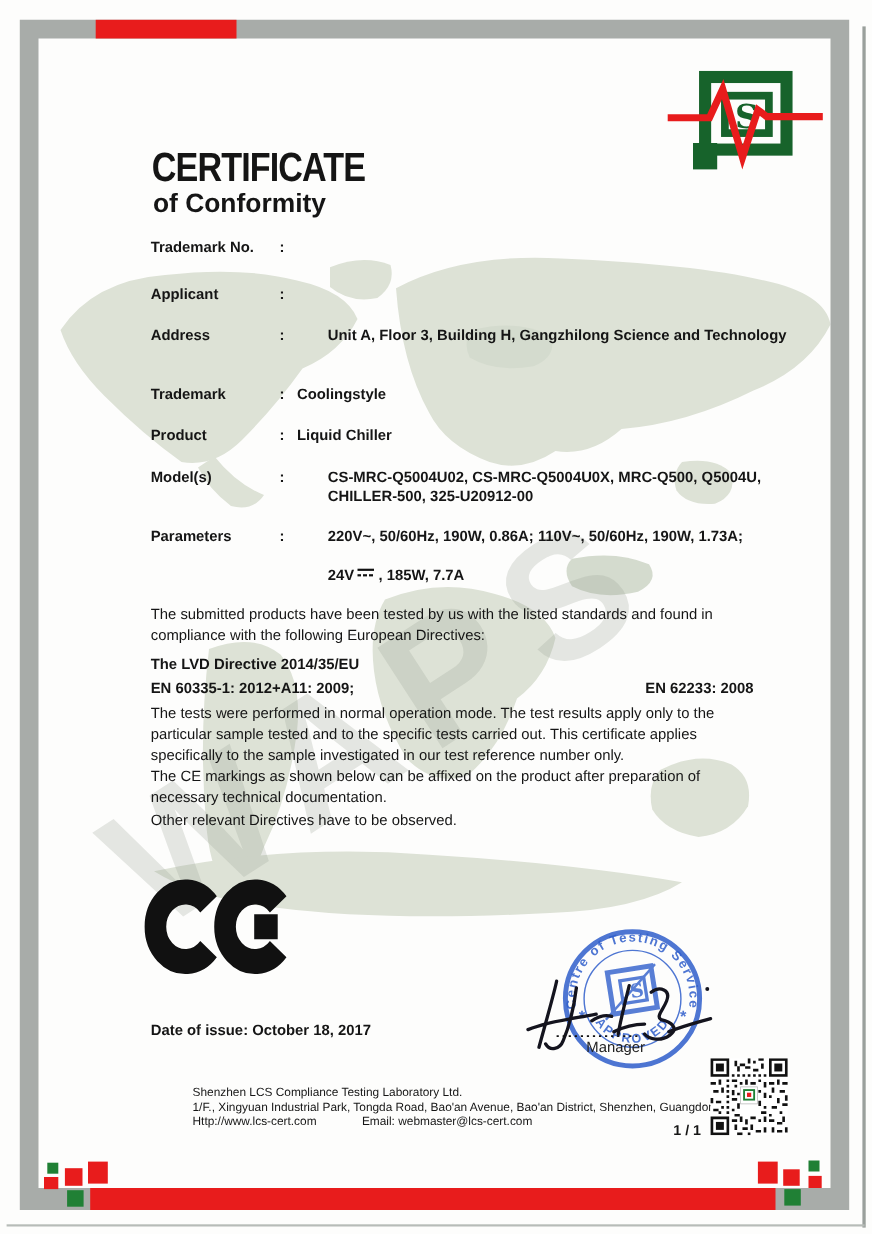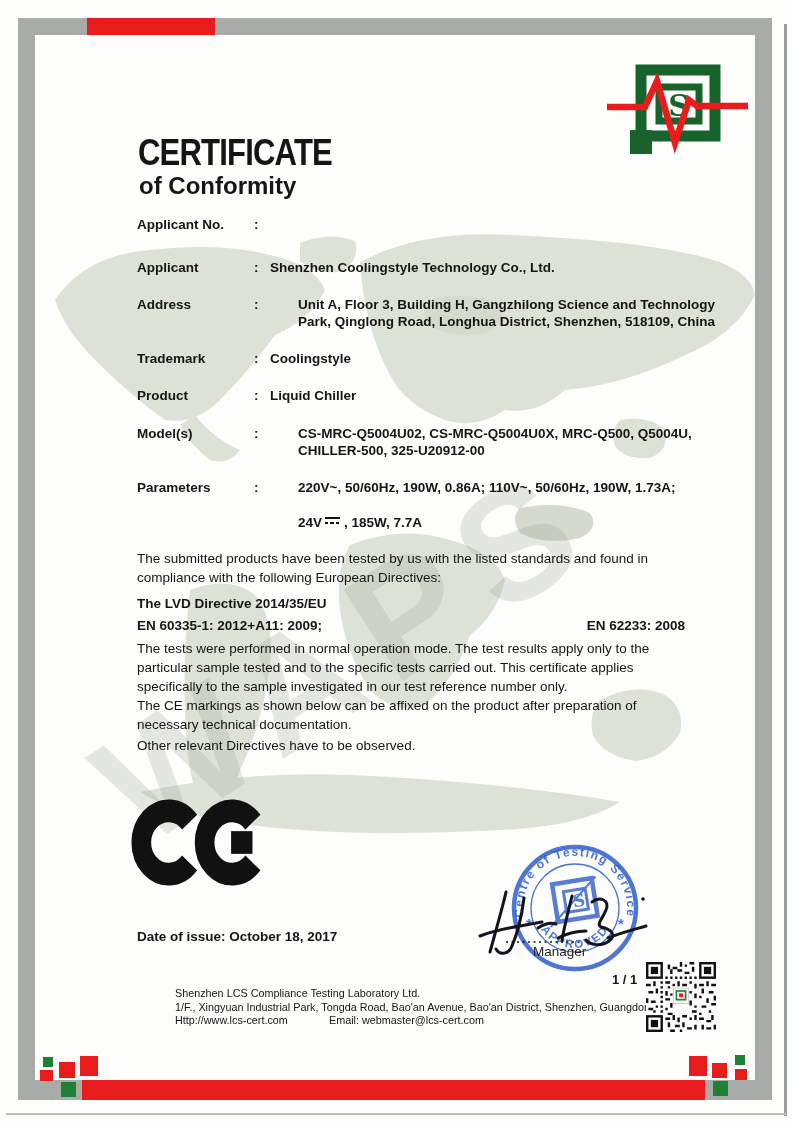--- a/index.html
+++ b/index.html
@@ -31,21 +31,21 @@
   .dc::after{content:"";position:absolute;top:2.5px;left:0;right:0;height:2.5px;
       background:repeating-linear-gradient(90deg,#111 0 3.2px,transparent 3.2px 5.4px);}
   
   .para{position:absolute;left:137px;width:552px;font-size:13.5px;line-height:19px;z-index:4;}
   .bold{font-weight:bold;}
   .stdrow{position:absolute;left:137px;width:548px;display:flex;justify-content:space-between;
           font-size:13.5px;font-weight:bold;z-index:4;}
   
   .footer{position:absolute;left:150px;top:987px;font-size:10.8px;line-height:13.5px;z-index:4;margin-left:25px;}
   .fcol{display:inline-block;width:154px;}
-  .pageno{position:absolute;left:612px;top:972px;font-size:13px;font-weight:bold;z-index:4;}
+  .pageno{position:absolute;left:612px;top:1020px;font-size:13px;font-weight:bold;z-index:4;}
   .dateline{position:absolute;left:137px;top:929px;font-size:13.5px;font-weight:bold;z-index:5;}
   .manager{position:absolute;left:533px;top:944px;font-size:13.5px;color:#222;z-index:6;}
   .z4{z-index:4;} .z5{z-index:5;} .z6{z-index:6;}
 </style>
 </head>
 <body>
 
 <div class="sheet">
 
   <svg class="worldmap" width="793" height="1122" viewBox="0 0 793 1122">
@@ -87,34 +87,32 @@
     <rect x="25" y="70" width="22" height="24" fill="#17632b"></rect>
     <rect x="54" y="27" width="40" height="34" fill="none" stroke="#17632b" stroke-width="7"></rect>
     <text x="74" y="56" font-size="30" font-weight="bold" font-family="DejaVu Serif, serif" fill="#17632b" text-anchor="middle">S</text>
     <polyline points="2,47 40,47 52,21 70,83 84,40 92,46 143,46" fill="none" stroke="#e81c1c" stroke-width="6.5" stroke-linejoin="miter"></polyline>
   </svg>
 
   <div class="title1">CERTIFICATE</div>
   <div class="title2">of Conformity</div>
 
   <div class="row" style="top:216px">
-    <span class="lbl">Applicant No.</span>
+    <span class="lbl">Trademark No.</span>
     <span class="colon">:</span>
   </div>
   <div class="row" style="top:259px">
     <span class="lbl">Applicant</span>
     <span class="colon">:</span>
-    <span class="val">Shenzhen Coolingstyle Technology Co., Ltd.</span>
   </div>
   <div class="row" style="top:296px">
     <span class="lbl">Address</span>
     <span class="colon">:</span>
     <span class="val">
       <span class="line">Unit A, Floor 3, Building H, Gangzhilong Science and Technology</span>
-      <span class="line">Park, Qinglong Road, Longhua District, Shenzhen, 518109, China</span>
     </span>
   </div>
   <div class="row" style="top:350px">
     <span class="lbl">Trademark</span>
     <span class="colon">:</span>
     <span class="val">Coolingstyle</span>
   </div>
   <div class="row" style="top:387px">
     <span class="lbl">Product</span>
     <span class="colon">:</span>

